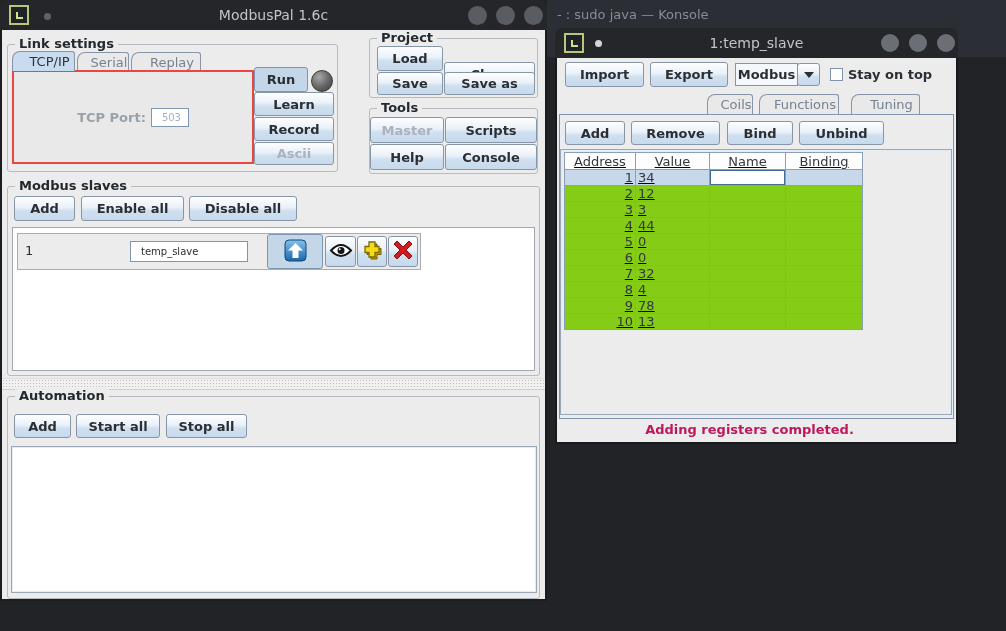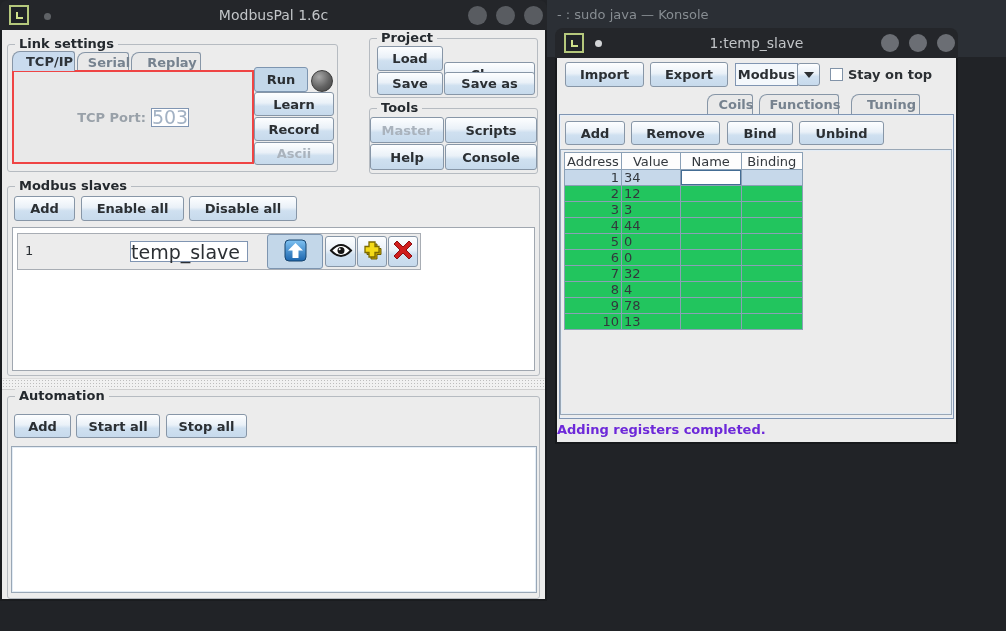--- a/index.html
+++ b/index.html
@@ -23,26 +23,26 @@
     background:linear-gradient(to bottom,#fdfeff 0%,#eaf1f8 45%,#cfe0f0 60%,#c7daec 100%);
     border:1px solid #8796a7; border-radius:3px; cursor:default; }
   .btn.disabled { color:#aab3bd; }
   .btn.toggled { background:#c3d7e9; border-color:#7d95b0; }
 
   .group { position:absolute; border:1px solid #b6bbc1; border-radius:3px; }
   .group-title { position:absolute; top:-9px; left:7px; background:#ececec; padding:0 4px;
     font-size:13px; font-weight:bold; color:#24292e; white-space:nowrap; }
 
   .tab { position:absolute; display:flex; align-items:center; justify-content:center;
-    font-size:13px; font-weight:bold; color:#76828f; background:#e9e9e9;
+    font-size:13px; font-weight:normal; color:#76828f; background:#e9e9e9;
     border:1px solid #8796a7; border-bottom:none; border-radius:8px 3px 0 0;padding-left:12px; }
   .tab.selected { background:#c9dbee; color:#2e343a; z-index:3; }
 
-  .field { position:absolute; background:#fff; border:1px solid #8095b2; font-size:19px;
-    color:#2b2f33; padding-left:0; display:flex; align-items:center; }
+  .field { position:absolute; background:#fff; border:1px solid #8095b2; font-size:10px;
+    color:#2b2f33; padding-left:10px; display:flex; align-items:center; }
 
   .scrollpane { position:absolute; background:#ececec; border:1px solid #99a7b6;
     box-shadow:inset 0 0 0 1px #e3ecf5; }
 
   
   #left-win { position:absolute; left:0; top:0; width:547px; height:601px; }
   #left-body { position:absolute; left:0; top:30px; width:547px; height:571px; background:#ececec;
     border:2px solid #1a1c1f; border-top:none; }
 
   .led { position:absolute; width:22px; height:22px; border-radius:50%; border:1px solid #3c3c3c;
@@ -72,37 +72,37 @@
   .combo-arrow { position:absolute; display:flex; align-items:center; justify-content:center; }
   .combo-arrow .tri { width:0; height:0; border-left:5px solid transparent; border-right:5px solid transparent;
     border-top:6px solid #2b2f33; }
   .checkbox { position:absolute; width:13px; height:13px; background:#fff; border:1px solid #8193a8; }
   .cb-label { position:absolute; font-size:13px; font-weight:bold; color:#2b2f33; }
 
   #tab-panel { position:absolute; left:2px; top:56px; width:395px; height:305px;
     border:1px solid #8095b2; box-shadow:inset 0 0 0 1px #e7eef7; background:#ececec; z-index:2; }
 
   
-  #reg-table { position:absolute; left:7px; top:94px; width:239px; background:#22c55e; }
+  #reg-table { position:absolute; left:7px; top:94px; width:299px; background:#84cc16;text-decoration:underline; }
   .thead { display:flex; }
   .th { height:18px; background:#fdfdfd; border:1px solid #8aa0b6; border-left:none;
     font-size:13px; color:#33383d; display:flex; align-items:center; justify-content:center; }
   .th:first-child { border-left:1px solid #8aa0b6; }
   .trow { display:flex; }
   .td { height:16px; border:1px solid #8aa0b6; border-left:none; border-top:none; font-size:13px;
     color:#33383d; display:flex; align-items:center; overflow:hidden; }
   .td:first-child { border-left:1px solid #8aa0b6; }
   .td.addr { justify-content:flex-end; padding-right:2px; }
   .td.val { padding-left:2px; }
   .trow.selected .td { background:#c6d8ea; }
   .trow.selected .td.name { background:#fff; box-shadow:inset 0 0 0 1px #446d94; }
   .c0 { width:72px; } .c1 { width:74px; } .c2 { width:76px; } .c3 { width:77px; }
 
-  #status-bar { position:absolute; left:0; right:0; top:364px; height:20px; text-align:left;
-    padding-right:14px; font-size:13px; font-weight:bold; color:#6d28d9; }
+  #status-bar { position:absolute; left:0; right:0; top:364px; height:20px; text-align:center;
+    padding-right:14px; font-size:13px; font-weight:bold; color:#be185d; }
 
   .lbl-gray { color:#99a1a9; font-weight:bold; font-size:13px; }
 </style>
 </head>
 <body>
 
 <div id="stage">
 
   <div id="konsole-bar">
     <div id="konsole-title">- : sudo java — Konsole</div>

